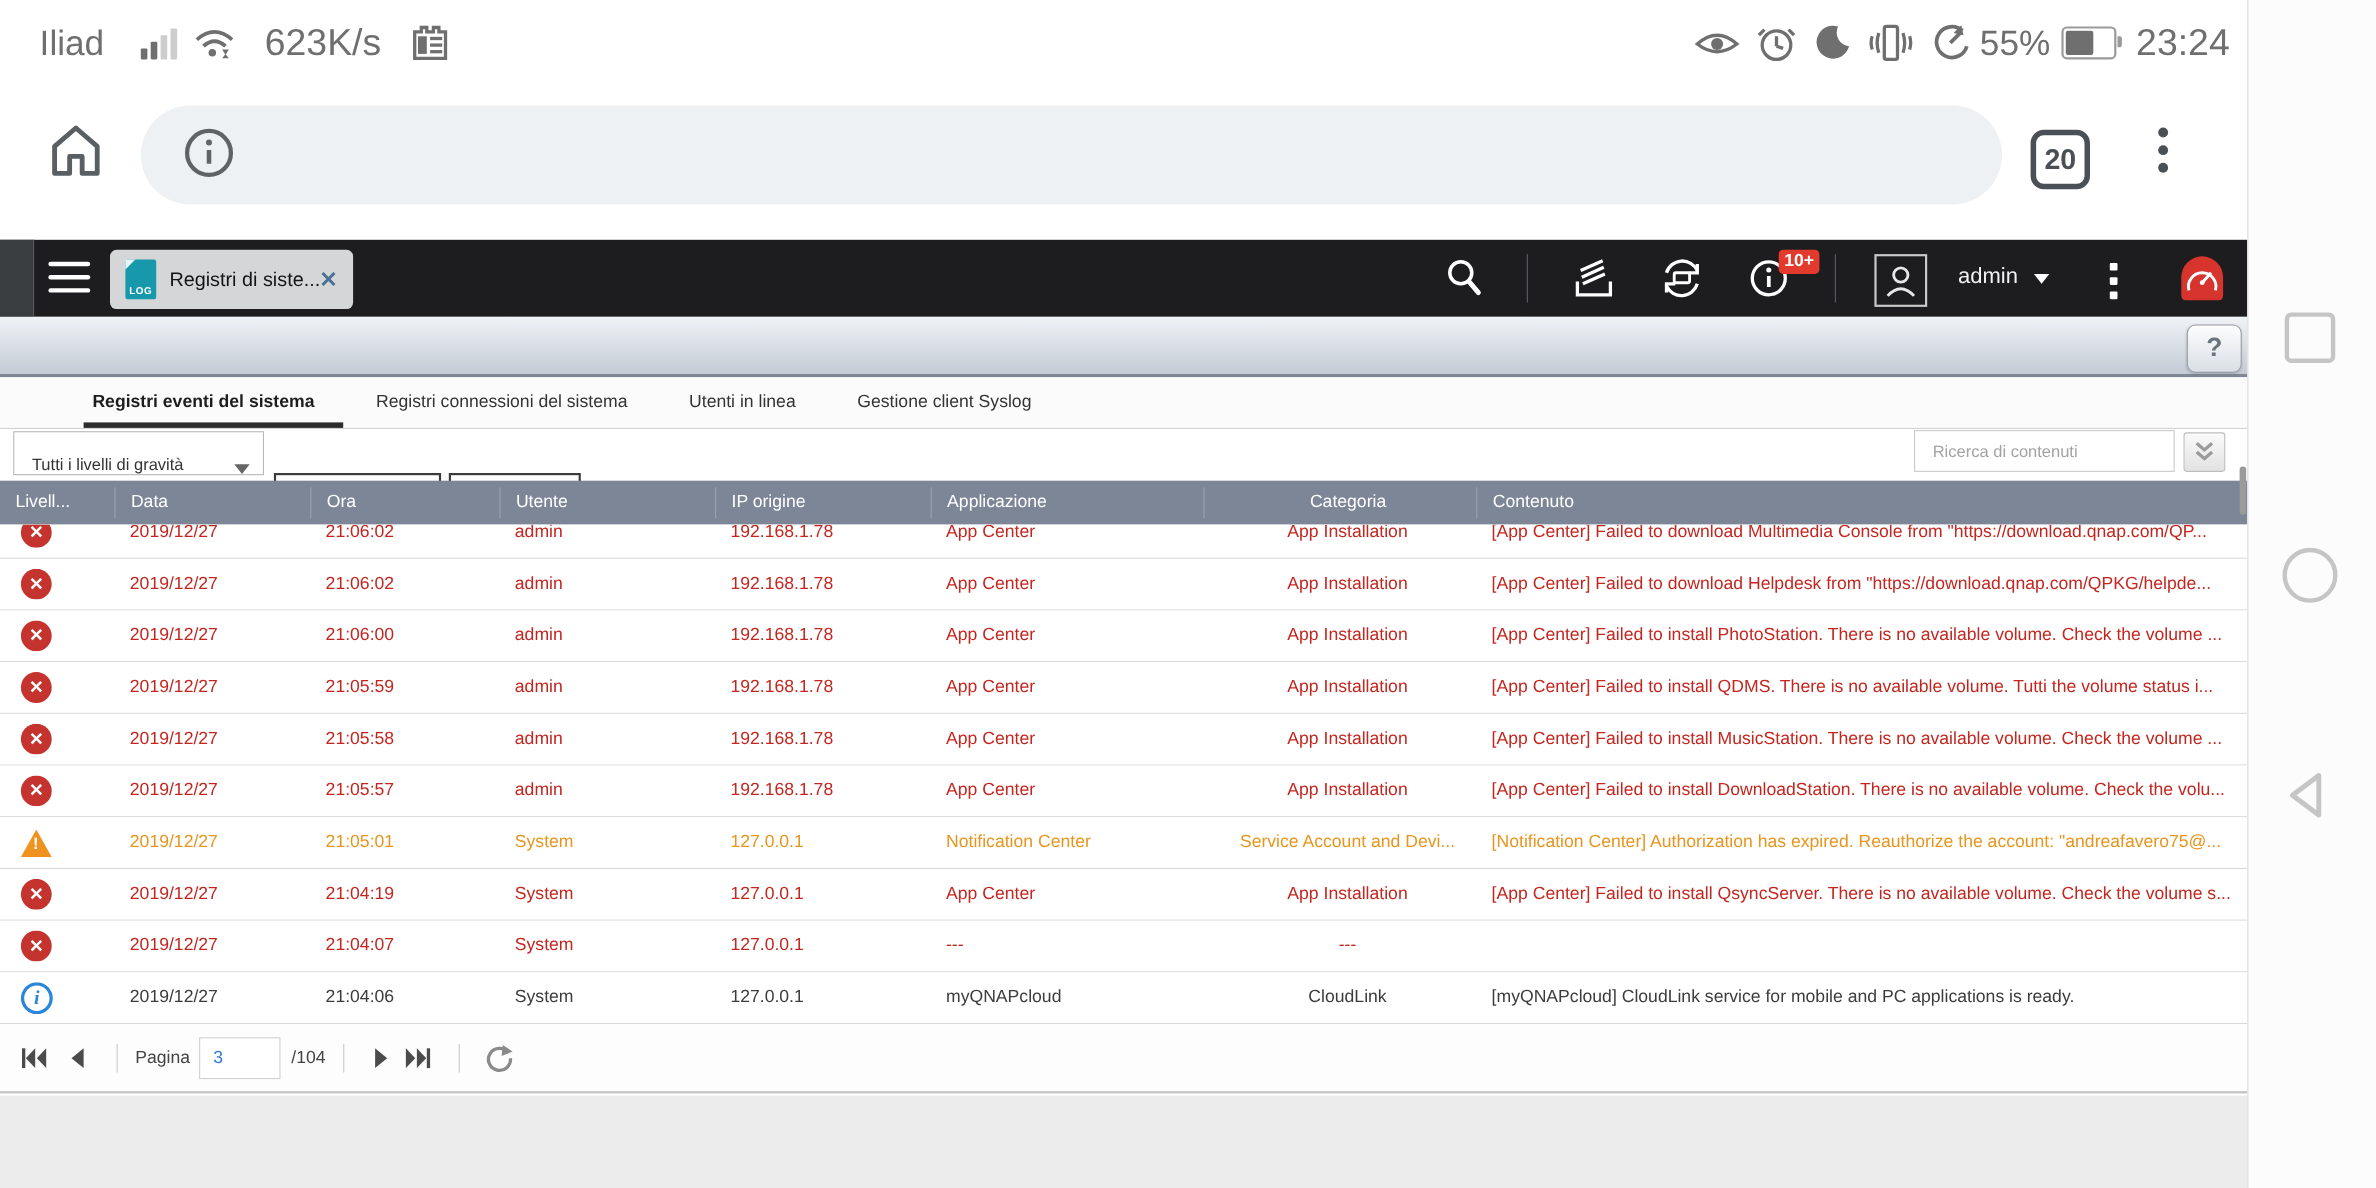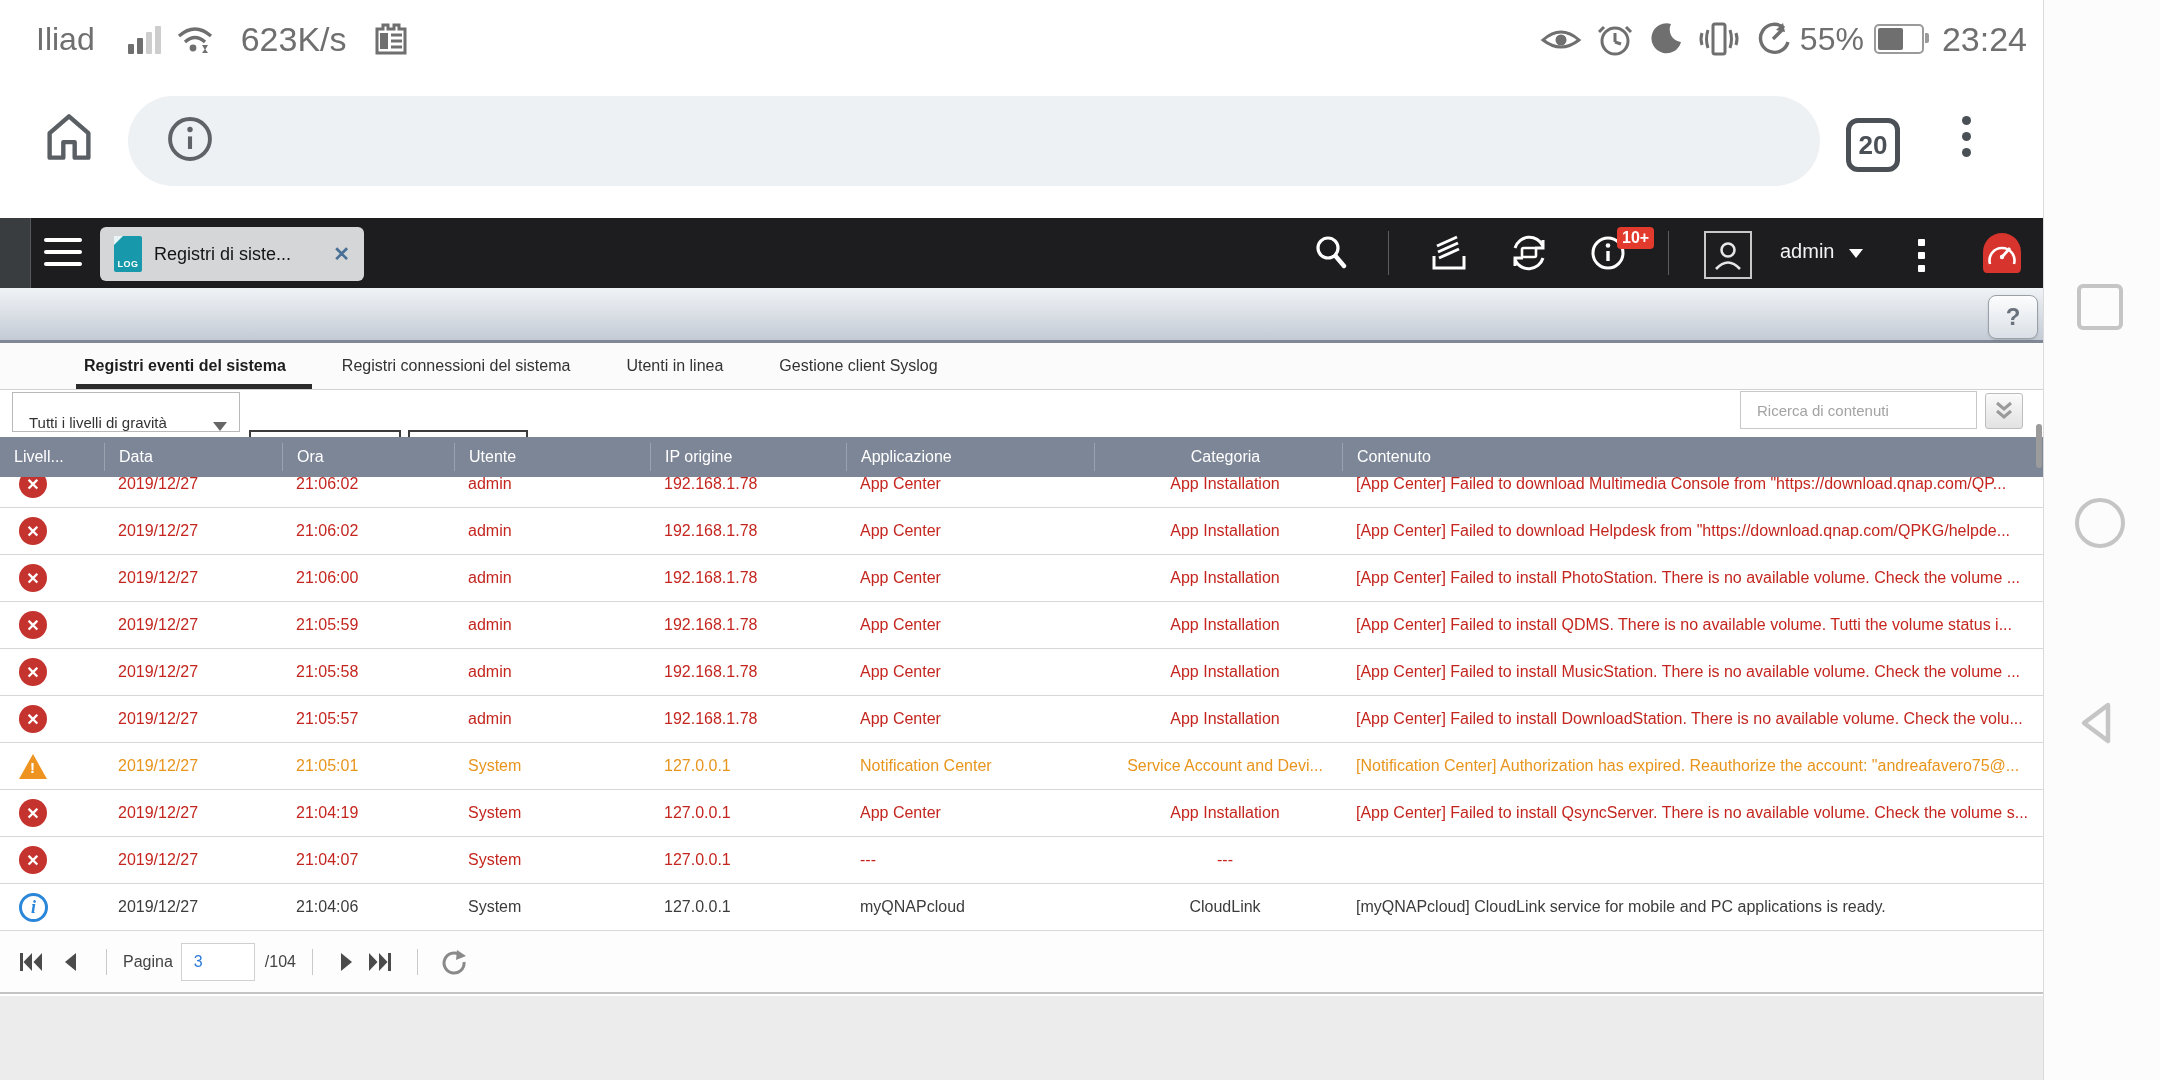--- a/index.html
+++ b/index.html
@@ -30,21 +30,21 @@
              display:flex;align-items:center;justify-content:center;font-size:26px;font-weight:bold;color:#4a5056;}
   .kebab{display:flex;flex-direction:column;align-items:center;}
   .kebab i{width:9px;height:9px;border-radius:50%;background:#4a5056;margin:3.5px 0;}
   .br-kebab{left:1962px;top:112px;}
 
   
   .qnap-header{left:0;top:218px;width:2043px;height:70px;background:#1d1d1f;}
   .panel-edge{left:0;top:218px;width:30px;height:70px;background:#3a3d40;border-right:1px solid #55585c;}
   .burger{left:44px;top:238px;}
   .burger i{display:block;width:38px;height:4px;background:#fff;border-radius:2px;margin-bottom:8px;}
-  .app-tab{left:100px;top:227px;width:264px;height:54px;background:#d5d6d7;border-radius:6px;
+  .app-tab{left:100px;top:227px;width:221px;height:54px;background:#d5d6d7;border-radius:6px;
            display:flex;align-items:center;box-sizing:border-box;padding:0 14px;}
   .log-doc{width:28px;height:36px;background:#1799ab;border-radius:2px;position:relative;flex:0 0 auto;}
   .log-doc::before{content:"";position:absolute;left:0;top:0;border-top:9px solid #e8f4f5;border-right:9px solid transparent;}
   .log-doc .log-txt{position:absolute;bottom:3px;left:0;right:0;text-align:center;color:#fff;
                     font-size:9px;font-weight:bold;letter-spacing:.5px;}
   .app-tab .ttl{margin-left:12px;font-size:18px;color:#141414;white-space:nowrap;overflow:hidden;}
   .app-tab .x{margin-left:auto;color:#4a7096;font-size:20px;font-weight:bold;}
   .hdr-div{width:1px;height:44px;background:#5a5e63;top:231px;}
   .h-badge{left:1617px;top:227px;background:#e23b2e;color:#fff;font-size:16px;font-weight:bold;
            border-radius:4px;padding:2px 5px;z-index:3;}

